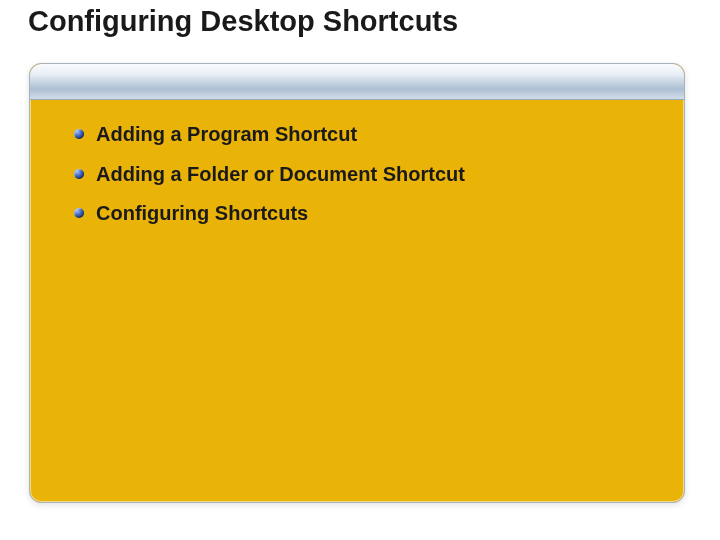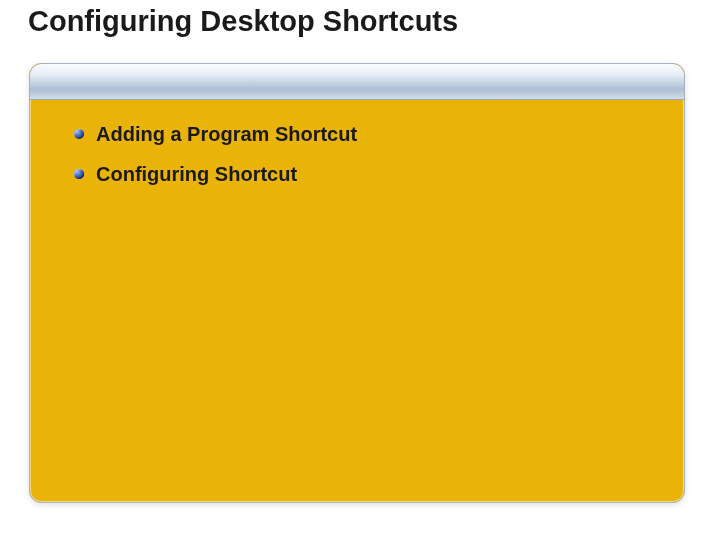--- a/index.html
+++ b/index.html
@@ -88,21 +88,22 @@
   <div class="panel">
     <div class="panel-header"></div>
     <div class="panel-body">
       <ul class="bullets">
         <li>
           <span class="bullet-icon"></span>
           <span>Adding a Program Shortcut</span>
         </li>
         <li>
           <span class="bullet-icon"></span>
+          <span>Adding a Folder or Document Shortcut</span>
         </li>
         <li>
           <span class="bullet-icon"></span>
-          <span>Configuring Shortcut</span>
+          <span>Configuring Shortcuts</span>
         </li>
       </ul>
     </div>
   </div>
 </div>
 
 </body></html>

